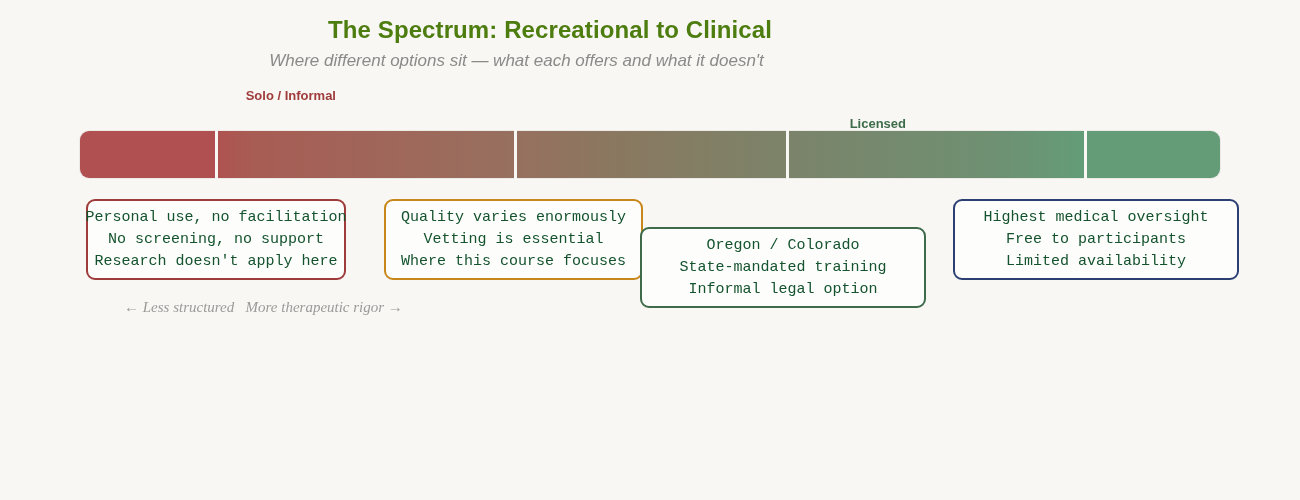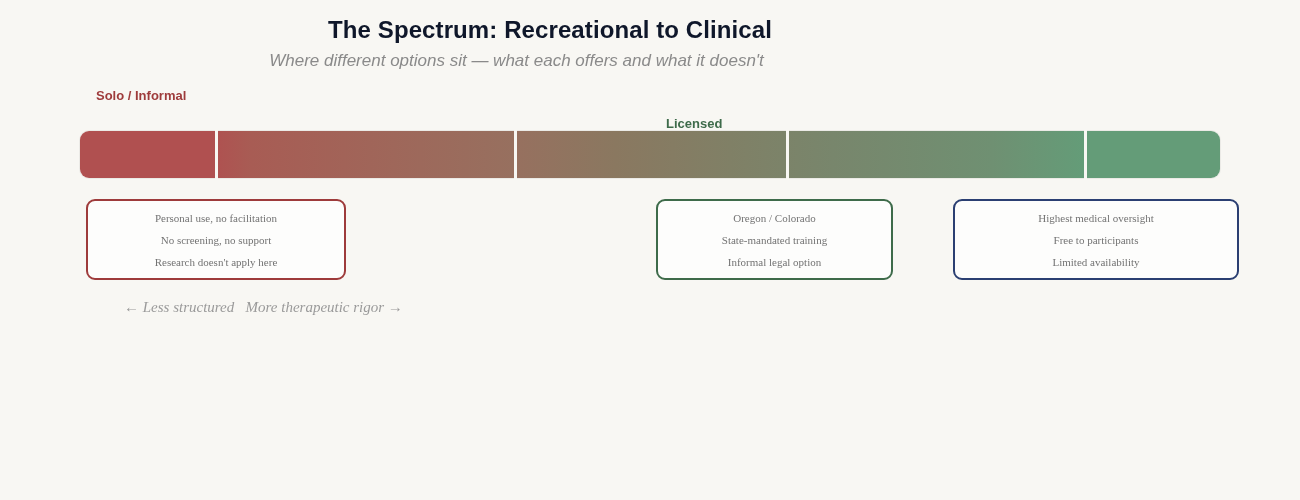--- a/index.html
+++ b/index.html
@@ -24,41 +24,41 @@
   
   #title {
     position: absolute;
     left: 0;
     top: 16px;
     width: 1100px;
     text-align: center;
     font-family: "Liberation Sans", sans-serif;
     font-size: 24px;
     font-weight: bold;
-    color: #0f172a;
+    color: #4d7c0f;
     letter-spacing: 0.1px;
   }
   #subtitle {
     position: absolute;
     left: 0;
     top: 51px;
     width: 1033px;
     text-align: center;
     font-family: Liberation Sans, sans-serif;
     font-style: italic;
     font-size: 17px;
     color: #8a8a8a;
   }
 
   
   .stage-label {
     position: absolute;
     top: 86px;
     width: 240px;
-    text-align: left;
+    text-align: right;
     font-family: "Liberation Sans", sans-serif;
     font-size: 13px;
     font-weight: bold;
     line-height: 20px;
   }
   .stage-label .l2 { display: block; }
 
   
   #bar {
     position: absolute;
@@ -96,23 +96,23 @@
     box-sizing: border-box;
     border: 2px solid #888;
     border-radius: 9px;
     background: #fdfdfc;
     display: flex;
     flex-direction: column;
     align-items: center;
     justify-content: center;
   }
   .card .line {
-    font-family: Liberation Serif, serif;
-    font-size: 11px;
-    color: #737373;
+    font-family: Liberation Mono, monospace;
+    font-size: 15px;
+    color: #14532d;
     line-height: 22px;
     white-space: nowrap;
   }
 
   
   #footer {
     position: absolute;
     left: 80px;
     top: 299px;
     font-family: "Liberation Serif", serif;
@@ -144,21 +144,26 @@
   <div class="divider" style="left: 215px;"></div>
   <div class="divider" style="left: 514px;"></div>
   <div class="divider" style="left: 786px;"></div>
   <div class="divider" style="left: 1084px;"></div>
 
   <div class="card" style="left: 86px; width: 260px; border-color: rgb(158, 59, 59);">
     <div class="line">Personal use, no facilitation</div>
     <div class="line">No screening, no support</div>
     <div class="line">Research doesn't apply here</div>
   </div>
-  <div class="card" style="left: 656px; width: 237px; border-color: rgb(62, 107, 74);">
+  <div class="card" style="left: 384px; width: 259px; border-color: rgb(200, 135, 26);">
+    <div class="line">Quality varies enormously</div>
+    <div class="line">Vetting is essential</div>
+    <div class="line">Where this course focuses</div>
+  </div>
+  <div class="card" style="left: 640px; width: 286px; border-color: rgb(62, 107, 74); margin-top: 28px;">
     <div class="line">Oregon / Colorado</div>
     <div class="line">State-mandated training</div>
     <div class="line">Informal legal option</div>
   </div>
   <div class="card" style="left: 953px; width: 286px; border-color: rgb(43, 63, 114);">
     <div class="line">Highest medical oversight</div>
     <div class="line">Free to participants</div>
     <div class="line">Limited availability</div>
   </div>
 

